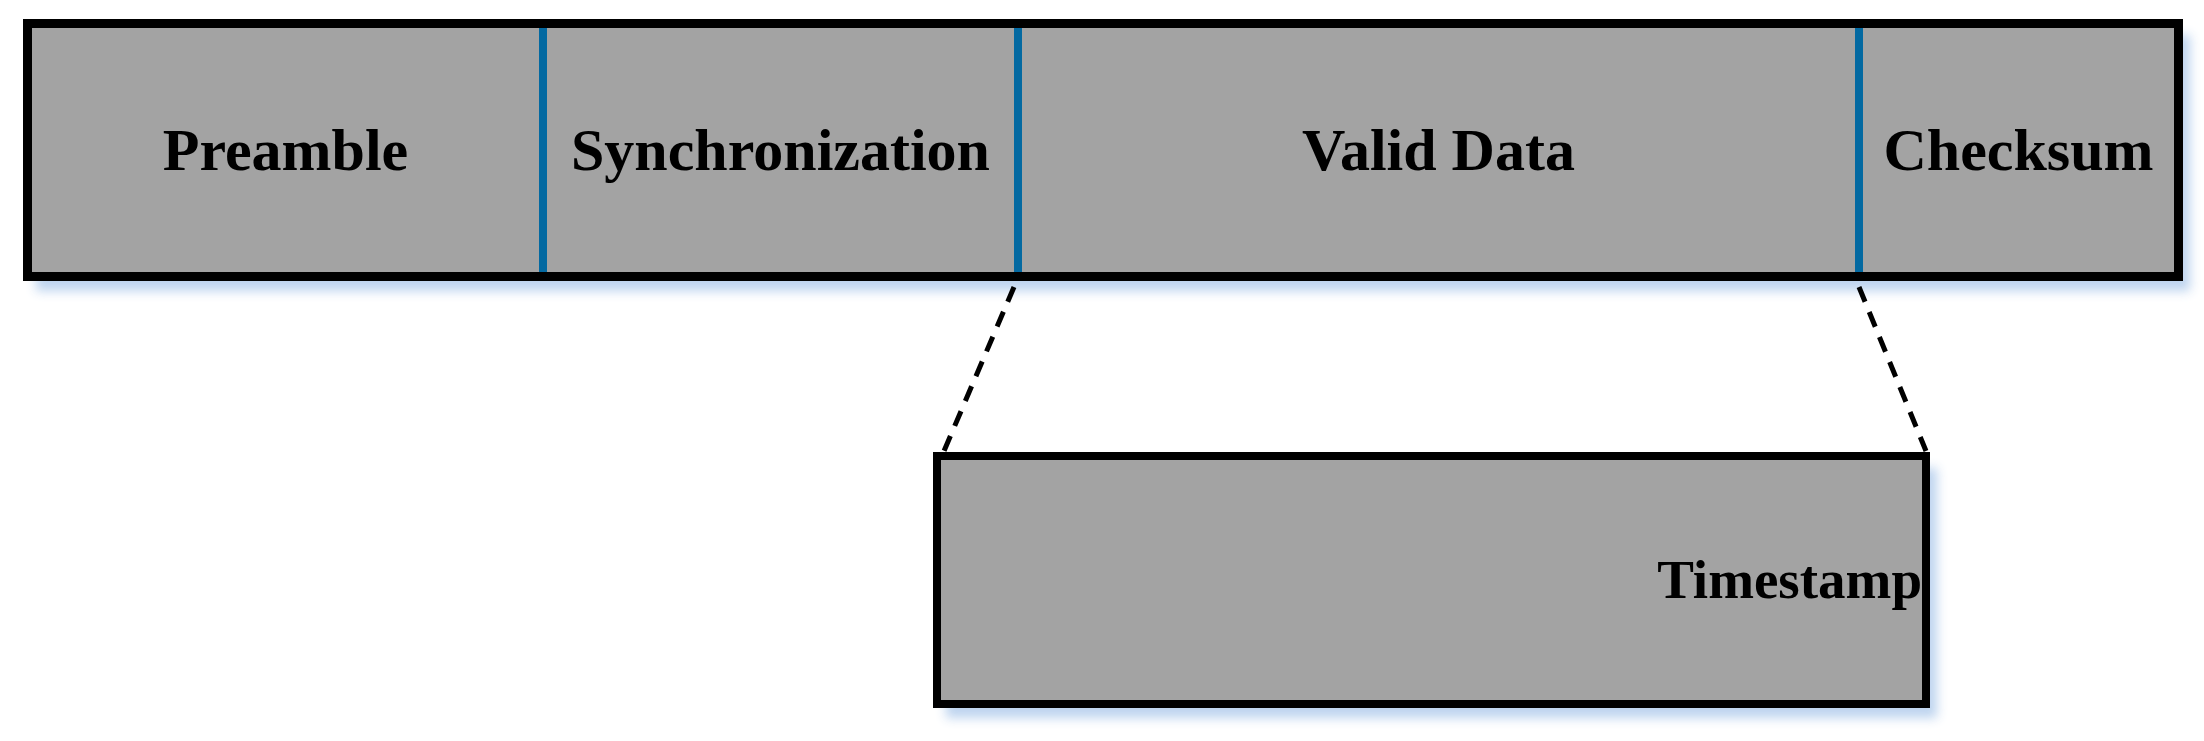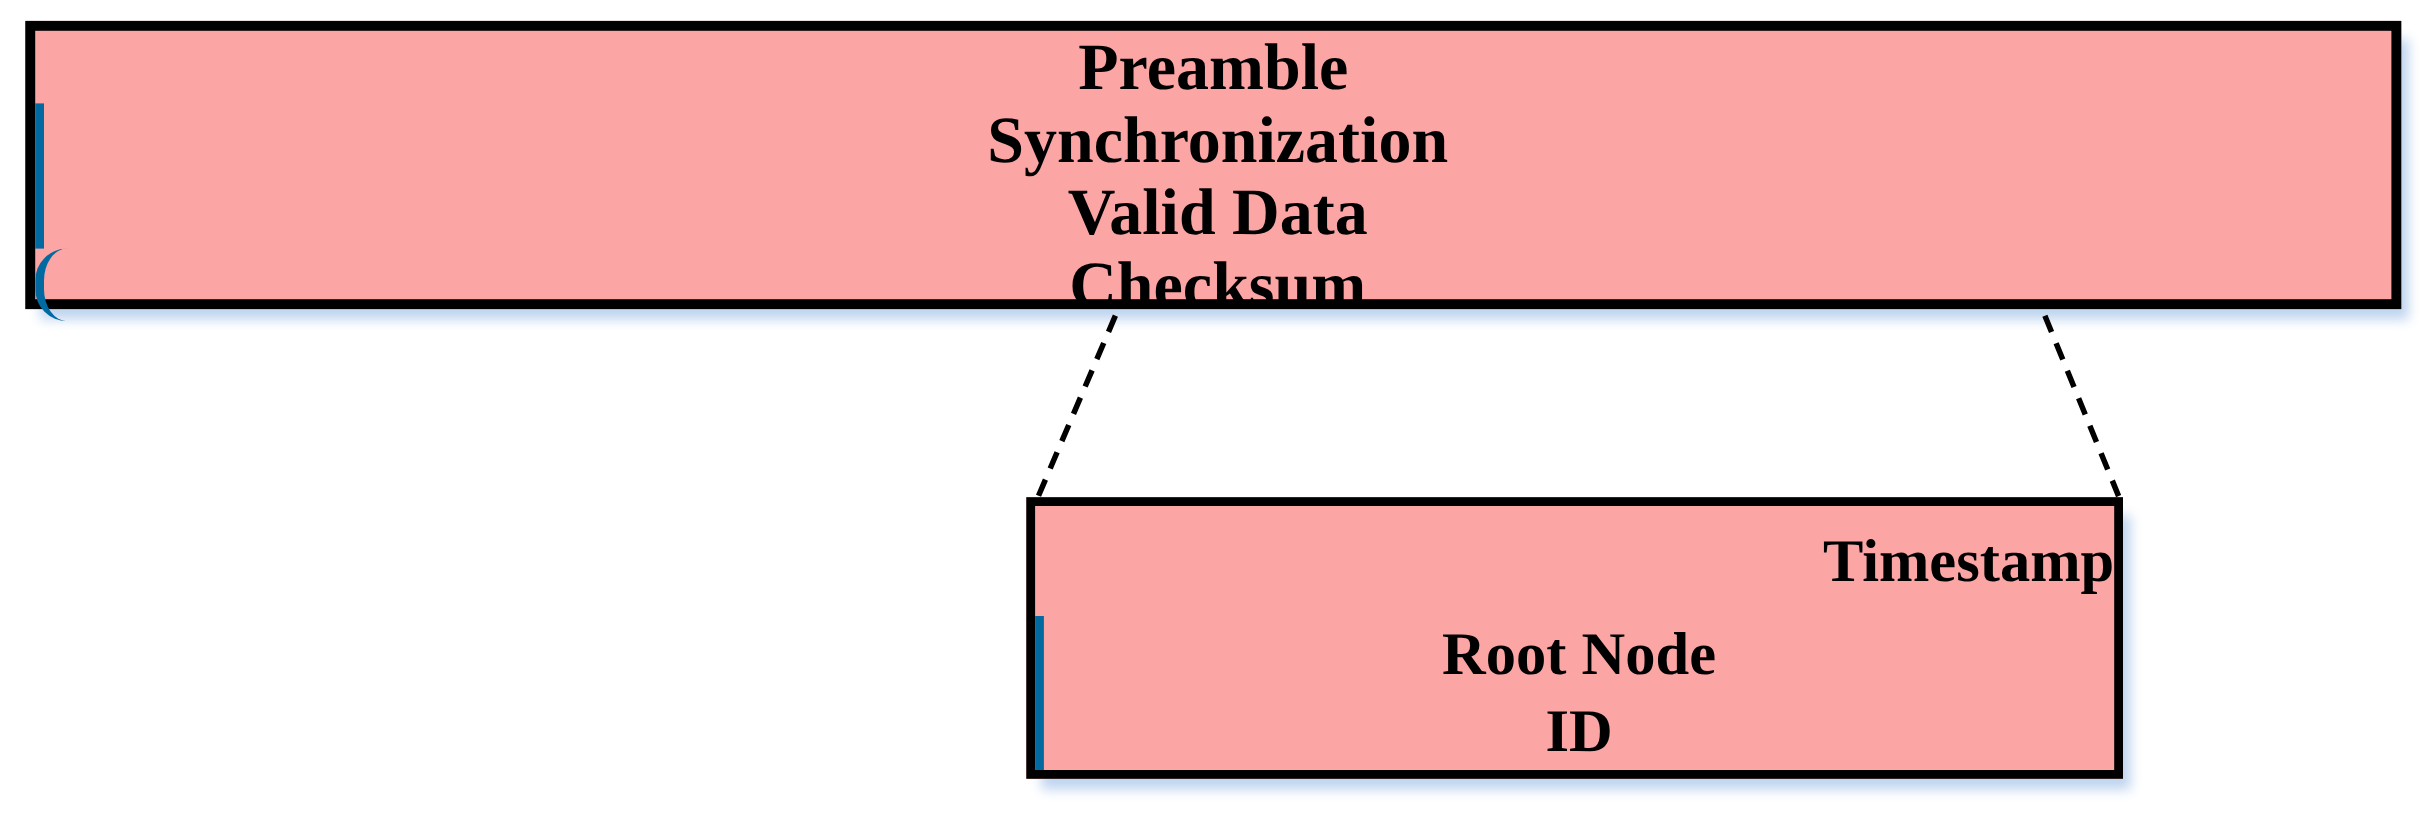--- a/index.html
+++ b/index.html
@@ -13,23 +13,23 @@
     height: 741px;
     background: #ffffff;
     overflow: hidden;
     font-family: "Liberation Serif", "DejaVu Serif", serif;
     color: #000000;
   }
   .box {
     position: absolute;
     box-sizing: border-box;
     border: 9px solid #000000;
-    background: #fca5a5;
+    background: #a3a3a3;
     display: flex;
-    flex-direction: column;
+    flex-direction: row;
     align-items: stretch;
     box-shadow: 10px 13px 10px -3px rgba(186, 210, 238, 0.95);
   }
   .frame-row {
     left: 23px;
     top: 19px;
     width: 2160px;
     height: 262px;
   }
   .sub-row {
@@ -61,21 +61,21 @@
     line-height: 70px;
   }
   .label-line {
     display: block;
     white-space: nowrap;
   }
   
   .cell.f-preamble        { flex: 507 0 0; }
   .cell.f-sync            { flex: 467 0 0; }
   .cell.f-valid           { flex: 833 0 0; }
-  .cell.f-checksum        { flex: 311 0 0; border-radius: 29px; }
+  .cell.f-checksum        { flex: 311 0 0; }
   .cell.f-timestamp       { flex: 315 0 0; align-items: flex-end; }
   .cell.f-rootnode        { flex: 348 0 0; }
   .cell.f-seqnum          { flex: 302 0 0; }
   .connectors {
     position: absolute;
     left: 0;
     top: 0;
     width: 2204px;
     height: 741px;
     pointer-events: none;
@@ -109,19 +109,15 @@
 
   <svg class="connectors" viewBox="0 0 2204 741" xmlns="http://www.w3.org/2000/svg" aria-hidden="true">
     <line class="dashed-line" x1="1014" y1="287" x2="944" y2="451"></line>
     <line class="dashed-line" x1="1859" y1="287" x2="1926" y2="451"></line>
   </svg>
 
   <div class="box sub-row">
     <div class="cell f-timestamp">
       <span class="label-line">Timestamp</span>
     </div>
-    <div class="cell f-rootnode">
-      <span class="label-line">Root Node</span>
-      <span class="label-line">ID</span>
-    </div>
   </div>
 
 </div>
 
 </body></html>

